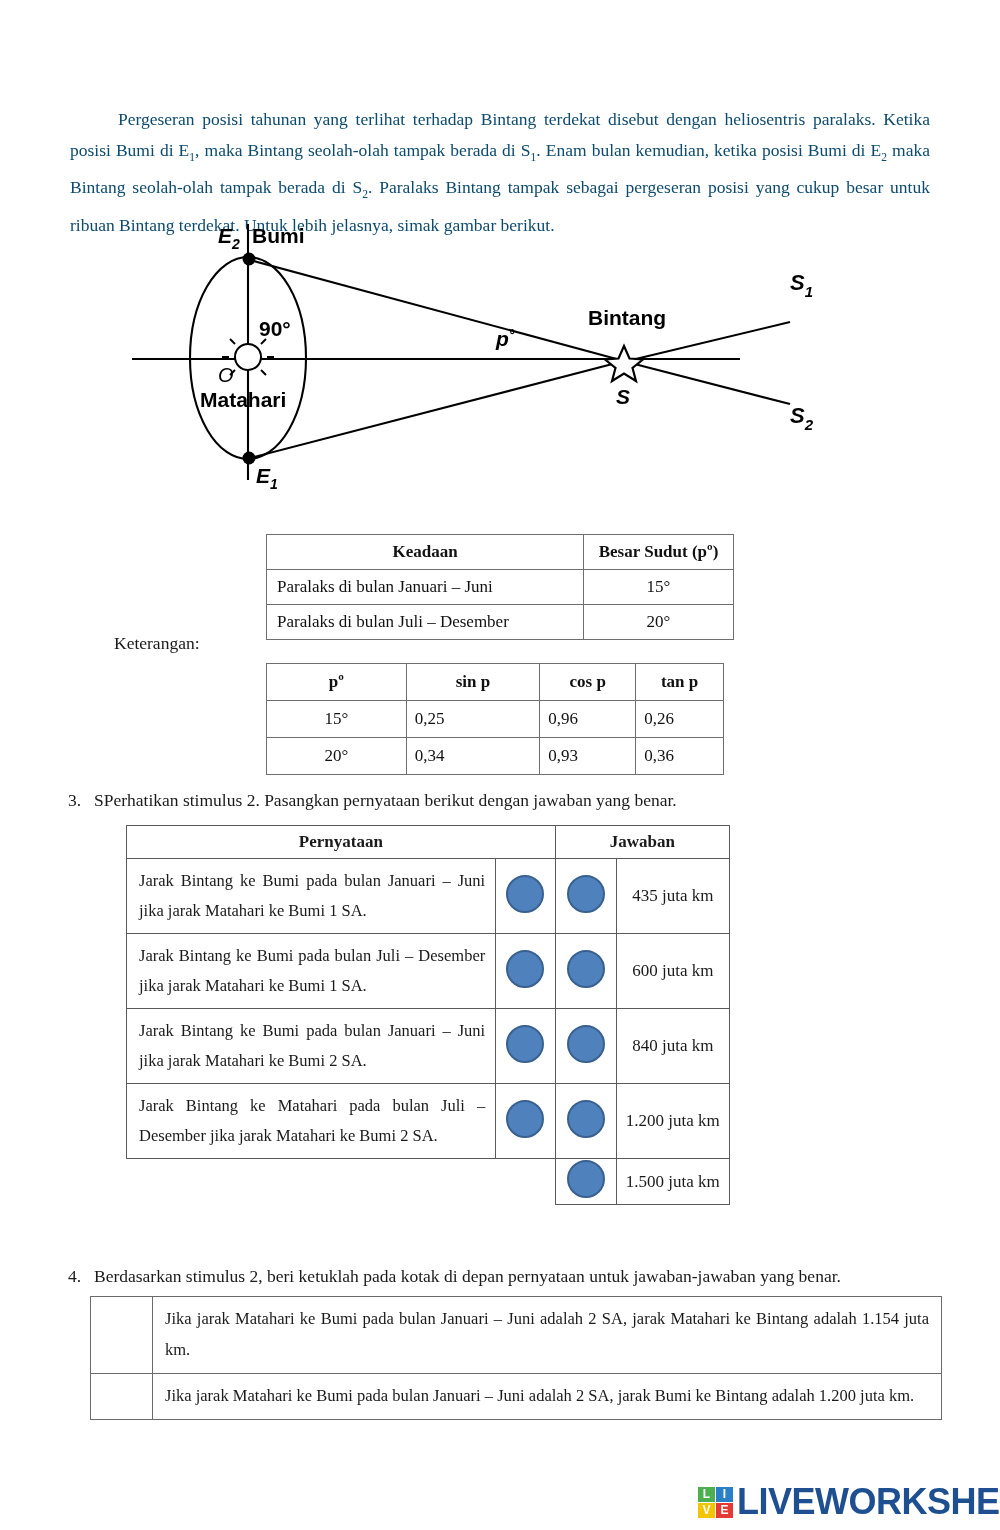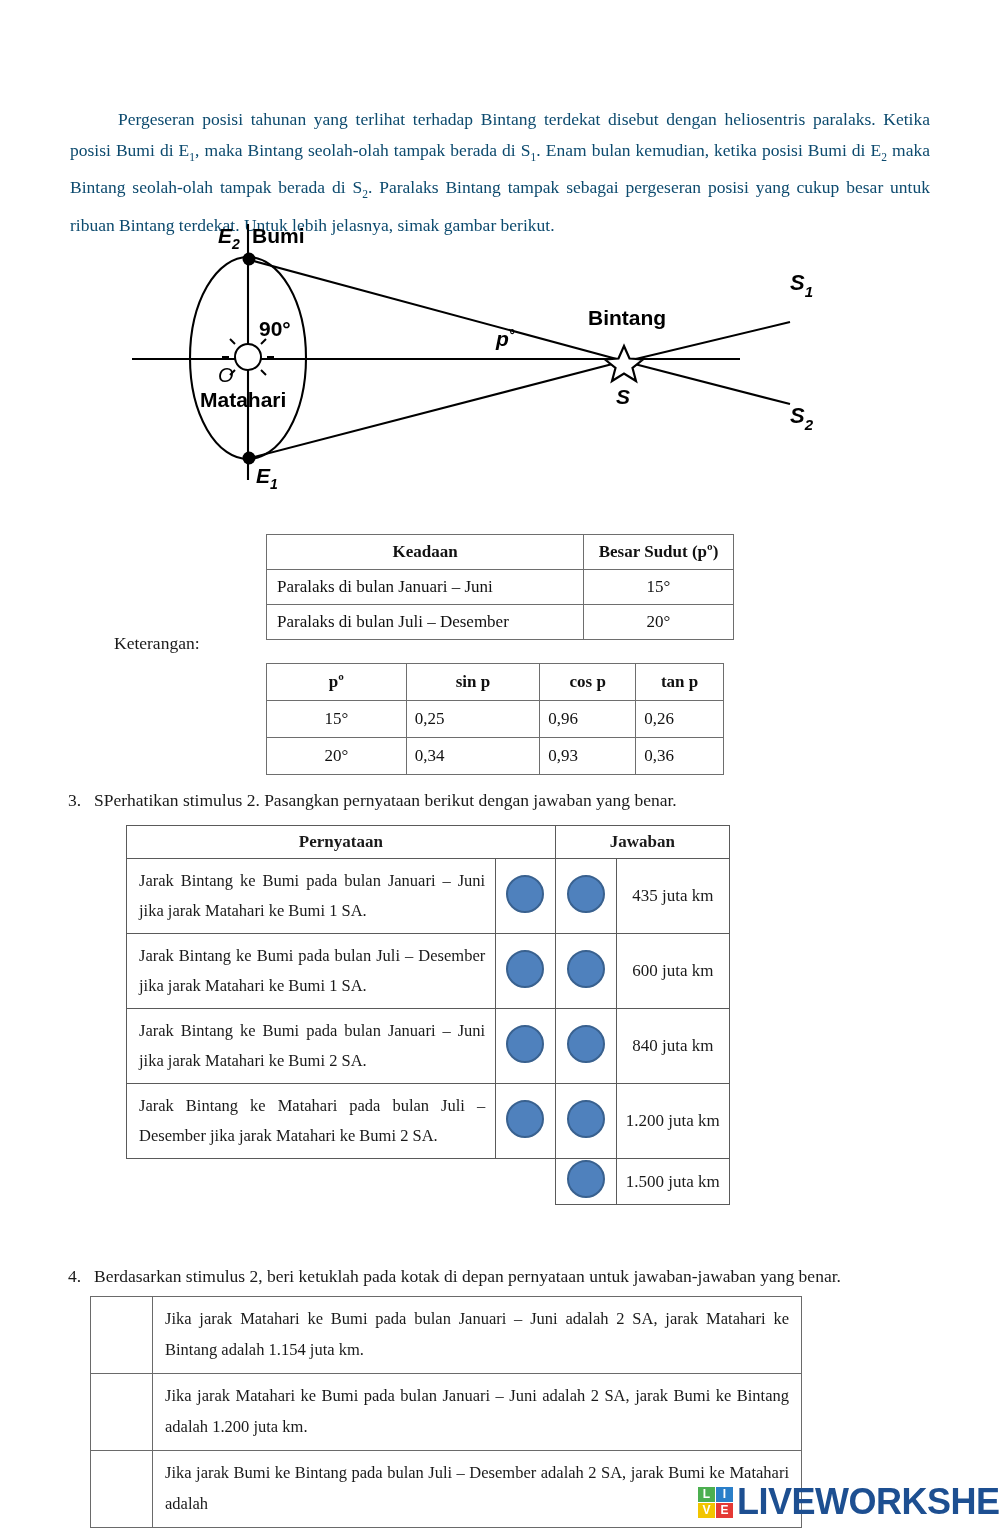--- a/index.html
+++ b/index.html
@@ -170,21 +170,21 @@
     top: 1266px;
     width: 900px;
     font-size: 17.5px;
   }
   .q4 .qnum { display: inline-block; width: 26px; }
 
   .check-wrap {
     position: absolute;
     left: 90px;
     top: 1296px;
-    width: 712px;
+    width: 852px;
   }
   .check-wrap table {
     width: 100%;
     border-collapse: collapse;
     font-size: 16.5px;
   }
   .check-wrap td {
     border: 1px solid #6a6a6a;
     vertical-align: top;
   }
@@ -419,24 +419,20 @@
         </colgroup>
       <tbody>
         <tr>
           <td class="box"></td>
           <td class="txt">Jika jarak Matahari ke Bumi pada bulan Januari – Juni adalah 2 SA, jarak Matahari ke Bintang adalah 1.154 juta km.</td>
         </tr>
         <tr>
           <td class="box"></td>
           <td class="txt">Jika jarak Matahari ke Bumi pada bulan Januari – Juni adalah 2 SA, jarak Bumi ke Bintang adalah 1.200 juta km.</td>
         </tr>
-        <tr>
-          <td class="box"></td>
-          <td class="txt">Jika jarak Bumi ke Bintang pada bulan Juli – Desember adalah 2 SA, jarak Bumi ke Matahari adalah</td>
-        </tr>
       </tbody>
     </table>
   </div>
 
   <div class="logo">
     <div class="logo-mark">
       <span class="lm-l">L</span>
       <span class="lm-i">I</span>
       <span class="lm-v">V</span>
       <span class="lm-e">E</span>

